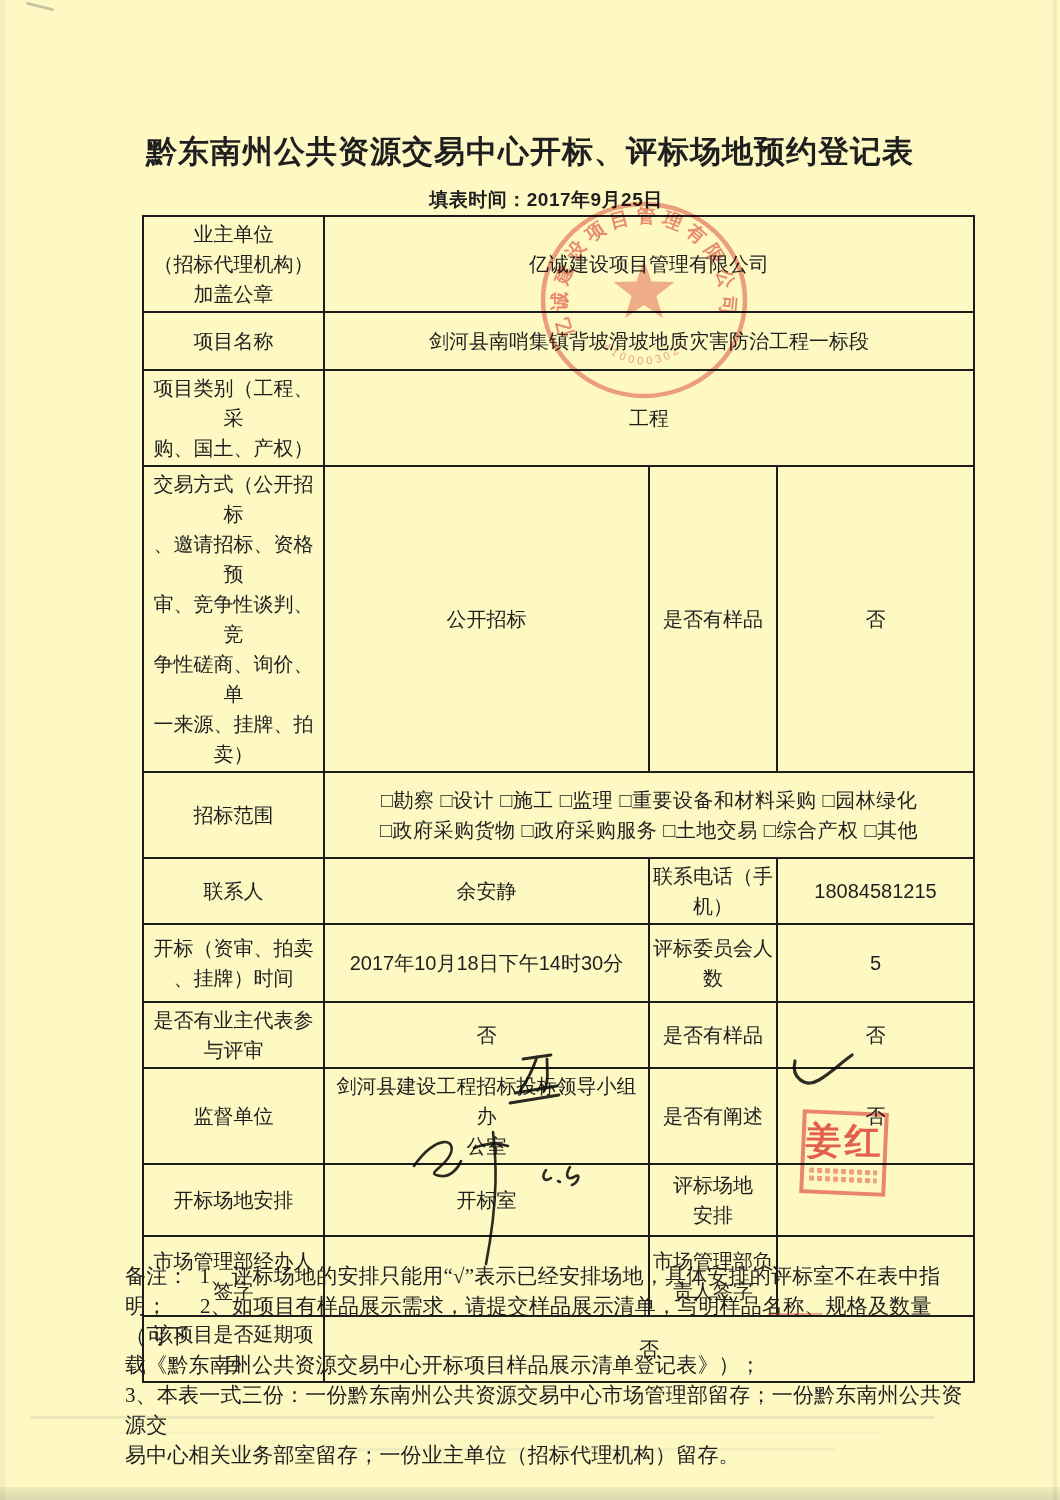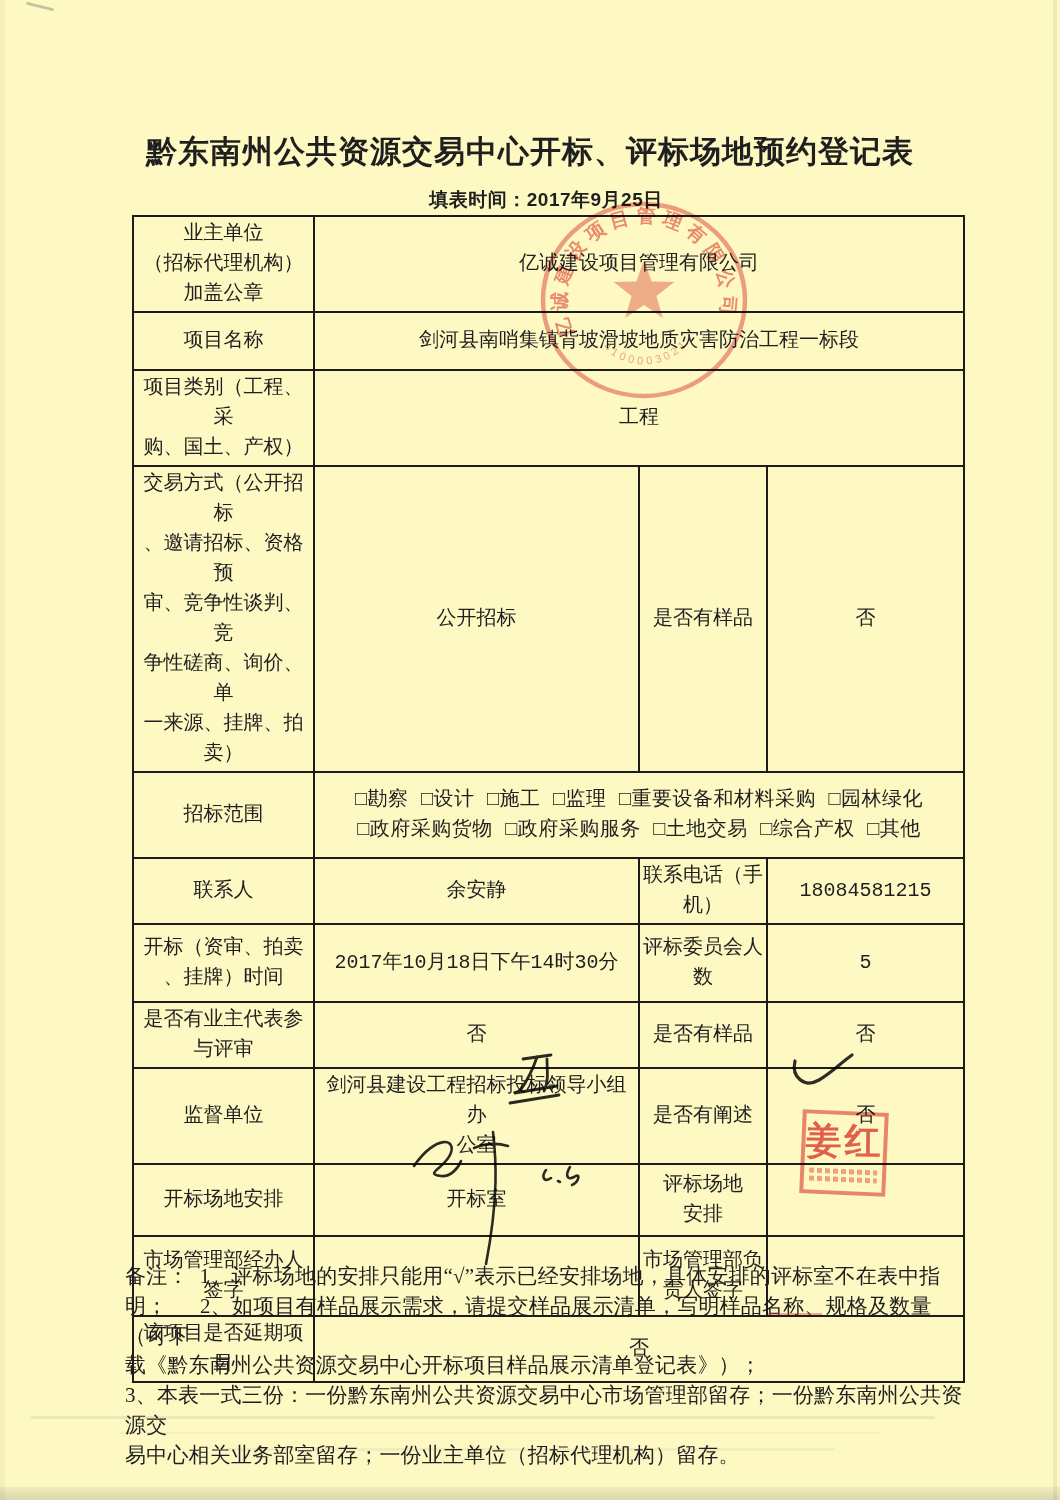--- a/index.html
+++ b/index.html
@@ -10,22 +10,22 @@
   }
   .title{
     position:absolute;top:131px;left:0;width:100%;margin:0;
     text-align:center;font-size:31px;font-weight:bold;letter-spacing:1px;
   }
   .subtitle{
     position:absolute;top:187px;left:16px;width:100%;
     text-align:center;font-size:19px;font-weight:bold;letter-spacing:.5px;
   }
   table.form-table{
-    position:absolute;left:132px;top:215px;width:831px;
-    border-collapse:collapse;table-layout:fixed;font-family:Liberation Mono, monospace;
+    position:absolute;left:142px;top:215px;width:831px;
+    border-collapse:collapse;table-layout:fixed;
   }
   table.form-table td{
     border:2px solid #1c1c1c;
     vertical-align:middle;text-align:center;
     font-size:20px;line-height:1.5;
     white-space:pre-line;padding:2px 3px;
     overflow:hidden;
   }
   td.scope-val{
     text-align:left;padding-left:37px;line-height:1.9;letter-spacing:.5px;border-radius:28px;

